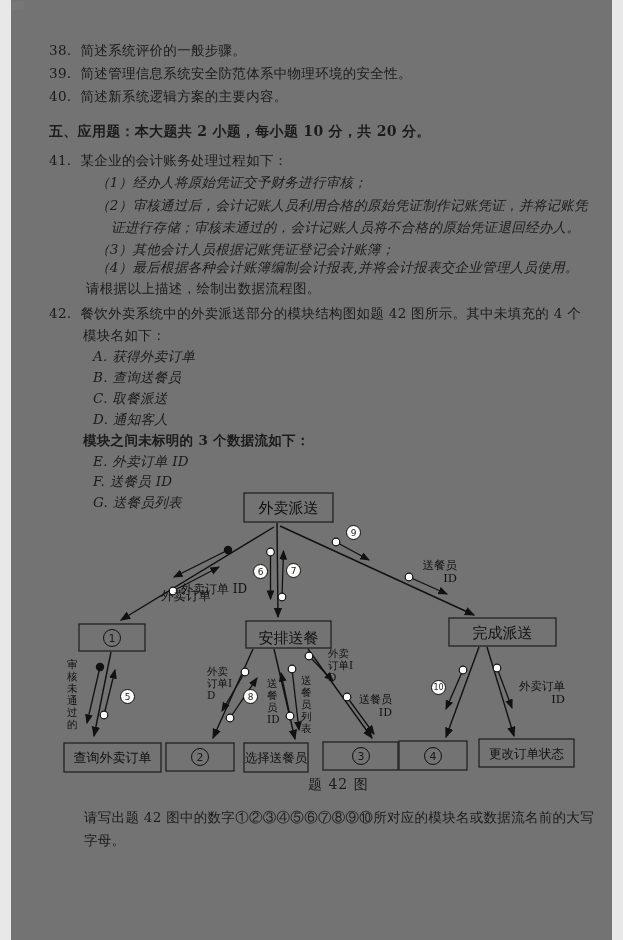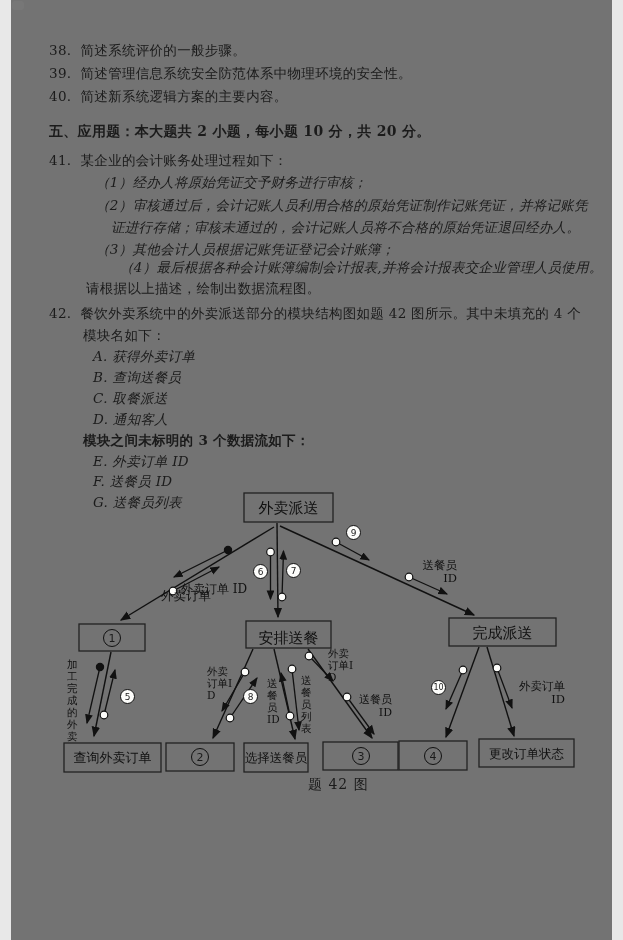--- a/index.html
+++ b/index.html
@@ -73,21 +73,21 @@
   <div class="tline" style="left:38px;top:63px;">39.  简述管理信息系统安全防范体系中物理环境的安全性。</div>
   <div class="tline" style="left:38px;top:86px;">40.  简述新系统逻辑方案的主要内容。</div>
 
   <div class="tline bold" style="left:38px;top:121px;">五、应用题：本大题共 2 小题，每小题 10 分，共 20 分。</div>
 
   <div class="tline" style="left:38px;top:150px;">41.  某企业的会计账务处理过程如下：</div>
   <div class="tline ital" style="left:85px;top:172px;">（1）经办人将原始凭证交予财务进行审核；</div>
   <div class="tline ital" style="left:85px;top:195px;">（2）审核通过后，会计记账人员利用合格的原始凭证制作记账凭证，并将记账凭</div>
   <div class="tline ital" style="left:100px;top:217px;">证进行存储；审核未通过的，会计记账人员将不合格的原始凭证退回经办人。</div>
   <div class="tline ital" style="left:85px;top:239px;">（3）其他会计人员根据记账凭证登记会计账簿；</div>
-  <div class="tline ital" style="left:85px;top:257px;margin-left:24px;">（4）最后根据各种会计账簿编制会计报表,并将会计报表交企业管理人员使用。</div>
+  <div class="tline ital" style="left:85px;top:257px;">（4）最后根据各种会计账簿编制会计报表,并将会计报表交企业管理人员使用。</div>
   <div class="tline" style="left:75px;top:278px;">请根据以上描述，绘制出数据流程图。</div>
 
   <div class="tline" style="left:38px;top:303px;">42.  餐饮外卖系统中的外卖派送部分的模块结构图如题 42 图所示。其中未填充的 4 个</div>
   <div class="tline" style="left:72px;top:325px;">模块名如下：</div>
   <div class="tline ital" style="left:82px;top:346px;">A. 获得外卖订单</div>
   <div class="tline ital" style="left:82px;top:367px;">B. 查询送餐员</div>
   <div class="tline ital" style="left:82px;top:388px;">C. 取餐派送</div>
   <div class="tline ital" style="left:82px;top:409px;">D. 通知客人</div>
   <div class="tline" style="left:72px;top:430px;font-weight:bold;">模块之间未标明的 3 个数据流如下：</div>
   <div class="tline ital" style="left:82px;top:451px;">E. 外卖订单 ID</div>
@@ -182,24 +182,25 @@
   <div class="cnum" style="left:109px;top:689px;">5</div>
   <div class="cnum" style="left:242px;top:564px;">6</div>
   <div class="cnum" style="left:275px;top:563px;">7</div>
   <div class="cnum" style="left:232px;top:689px;">8</div>
   <div class="cnum" style="left:335px;top:525px;">9</div>
   <div class="cnum" style="left:420px;top:680px;font-size:8px;">10</div>
 
   <div class="dlabel nowrap" style="left:150px;top:542px;font-size:12.5px;margin-top:47px;">外卖订单</div>
   <div class="dlabel nowrap" style="left:170px;top:583px;font-size:12px;">外卖订单 ID</div>
   <div class="dlabel center" style="left:404px;top:559px;width:42px;font-size:11.5px;">送餐员 ID</div>
-  <div class="dlabel" style="left:56px;top:658px;width:12px;">加工完成的外卖</div>
+  <div class="dlabel" style="left:56px;top:658px;width:12px;">审核未通过的</div>
   <div class="dlabel" style="left:196px;top:665px;width:26px;">外卖订单ID</div>
   <div class="dlabel" style="left:256px;top:677px;width:14px;">送餐员ID</div>
   <div class="dlabel" style="left:290px;top:674px;width:14px;">送餐员列表</div>
   <div class="dlabel" style="left:317px;top:647px;width:26px;">外卖订单ID</div>
   <div class="dlabel center" style="left:341px;top:694px;width:40px;font-size:11px;">送餐员 ID</div>
   <div class="dlabel center" style="left:502px;top:680px;width:52px;font-size:11.5px;">外卖订单 ID</div>
 
   <div class="caption" style="left:274px;top:776px;">题 42 图</div>
 
+  <div class="tline wrapblk" style="left:73px;top:806px;width:520px;line-height:23px;">请写出题 42 图中的数字①②③④⑤⑥⑦⑧⑨⑩所对应的模块名或数据流名前的大写字母。</div>
 
 </div>
 
 </body></html>

